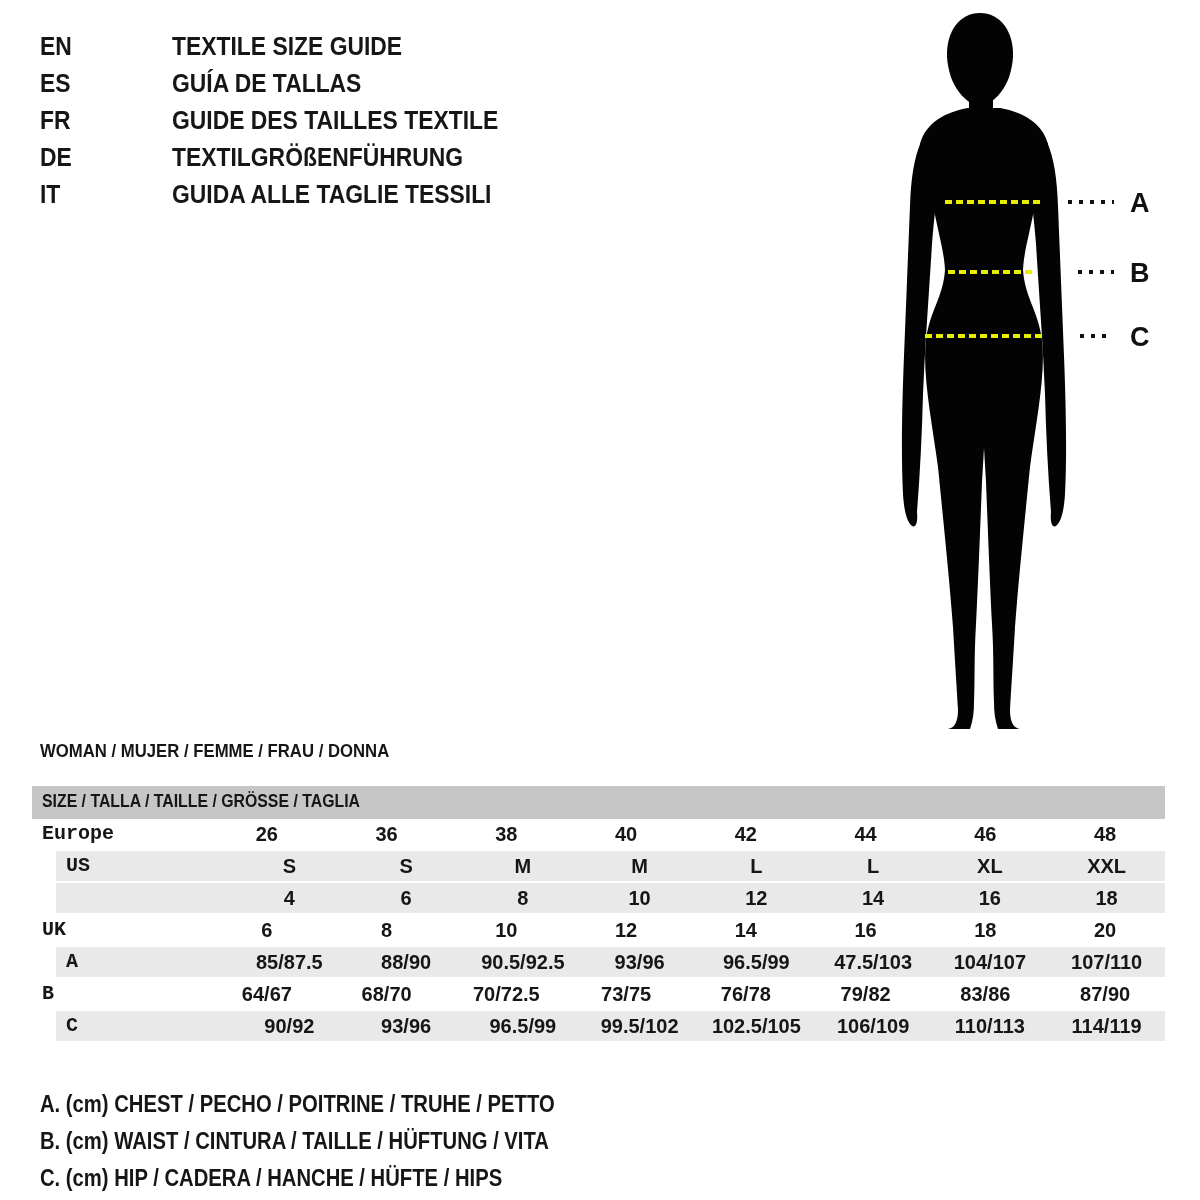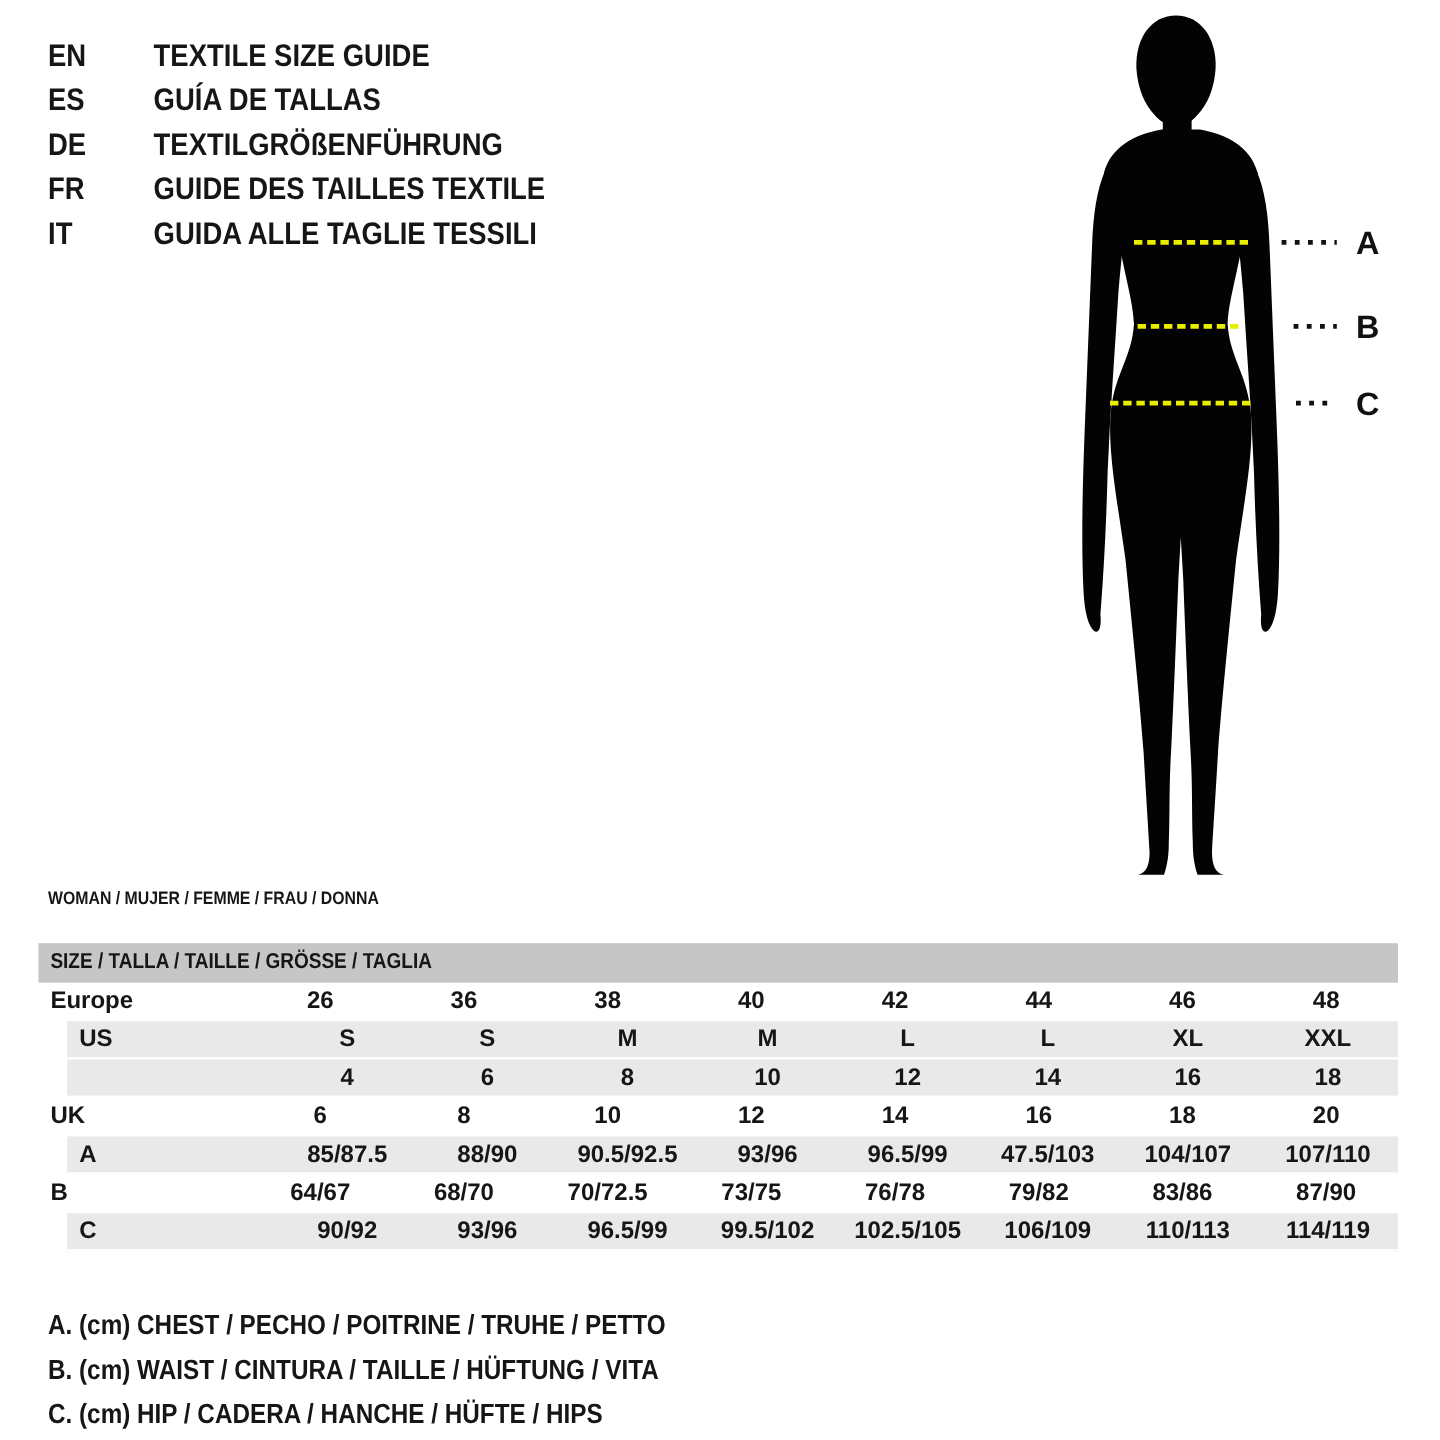--- a/index.html
+++ b/index.html
@@ -23,37 +23,38 @@
 
   
   .lang-list{
     position:absolute;left:40px;top:28px;
   }
   .lang-row{
     display:flex;
     height:37px;line-height:37px;
     font-size:26px;font-weight:bold;
     letter-spacing:0px;
+    gap:44px;
   }
   .lang-row .code{width:88px;flex:0 0 88px;}
 
   
   .figure{
     position:absolute;left:890px;top:12px;
     width:310px;height:723px;
   }
   .marker-label{
     font-family:"Liberation Sans", sans-serif;
     font-weight:bold;font-size:27px;fill:#111111;
   }
 
   
   .section-title{
     position:absolute;left:40px;top:740px;
-    font-size:15px;font-weight:bold;
+    font-size:19px;font-weight:bold;
   }
 
   
   .size-table{
     position:absolute;left:32px;top:786px;
     width:1133px;
   }
   .table-header{
     background:#c6c6c6;
     height:33px;line-height:30px;
@@ -64,21 +65,21 @@
   .trow{
     display:flex;
     height:30px;line-height:30px;
     font-size:20px;font-weight:bold;
     border-bottom:2px solid #ffffff;
     background:#ffffff;
   }
   .trow.shaded{background:#e9e9e9;margin-left:24px;}
   .trow .cell{flex:1;text-align:center;}
   .trow .cell.label{
-    flex:0 0 165px;text-align:left;padding-left:10px;
+    flex:0 0 165px;text-align:left;padding-left:10px;font-family:Liberation Mono, monospace;
   }
 
   
   .legend{
     position:absolute;left:40px;top:1086px;
   }
   .legend-line{
     height:37px;line-height:37px;
     font-size:23px;font-weight:bold;
     transform:scaleX(0.88);
@@ -94,26 +95,26 @@
   <div class="lang-list" id="langList">
       <div class="lang-row">
         <span class="code cond">EN</span>
         <span class="cond">TEXTILE SIZE GUIDE</span>
       </div>
       <div class="lang-row">
         <span class="code cond">ES</span>
         <span class="cond">GUÍA DE TALLAS</span>
       </div>
       <div class="lang-row">
+        <span class="code cond">FR</span>
+        <span class="cond">GUIDE DES TAILLES TEXTILE</span>
+      </div>
+      <div class="lang-row">
         <span class="code cond">DE</span>
         <span class="cond">TEXTILGRÖßENFÜHRUNG</span>
-      </div>
-      <div class="lang-row">
-        <span class="code cond">FR</span>
-        <span class="cond">GUIDE DES TAILLES TEXTILE</span>
       </div>
       <div class="lang-row">
         <span class="code cond">IT</span>
         <span class="cond">GUIDA ALLE TAGLIE TESSILI</span>
       </div>
     </div>
 
   <svg class="figure" viewBox="0 0 310 723" xmlns="http://www.w3.org/2000/svg">
 
     <path d="M 90 1

